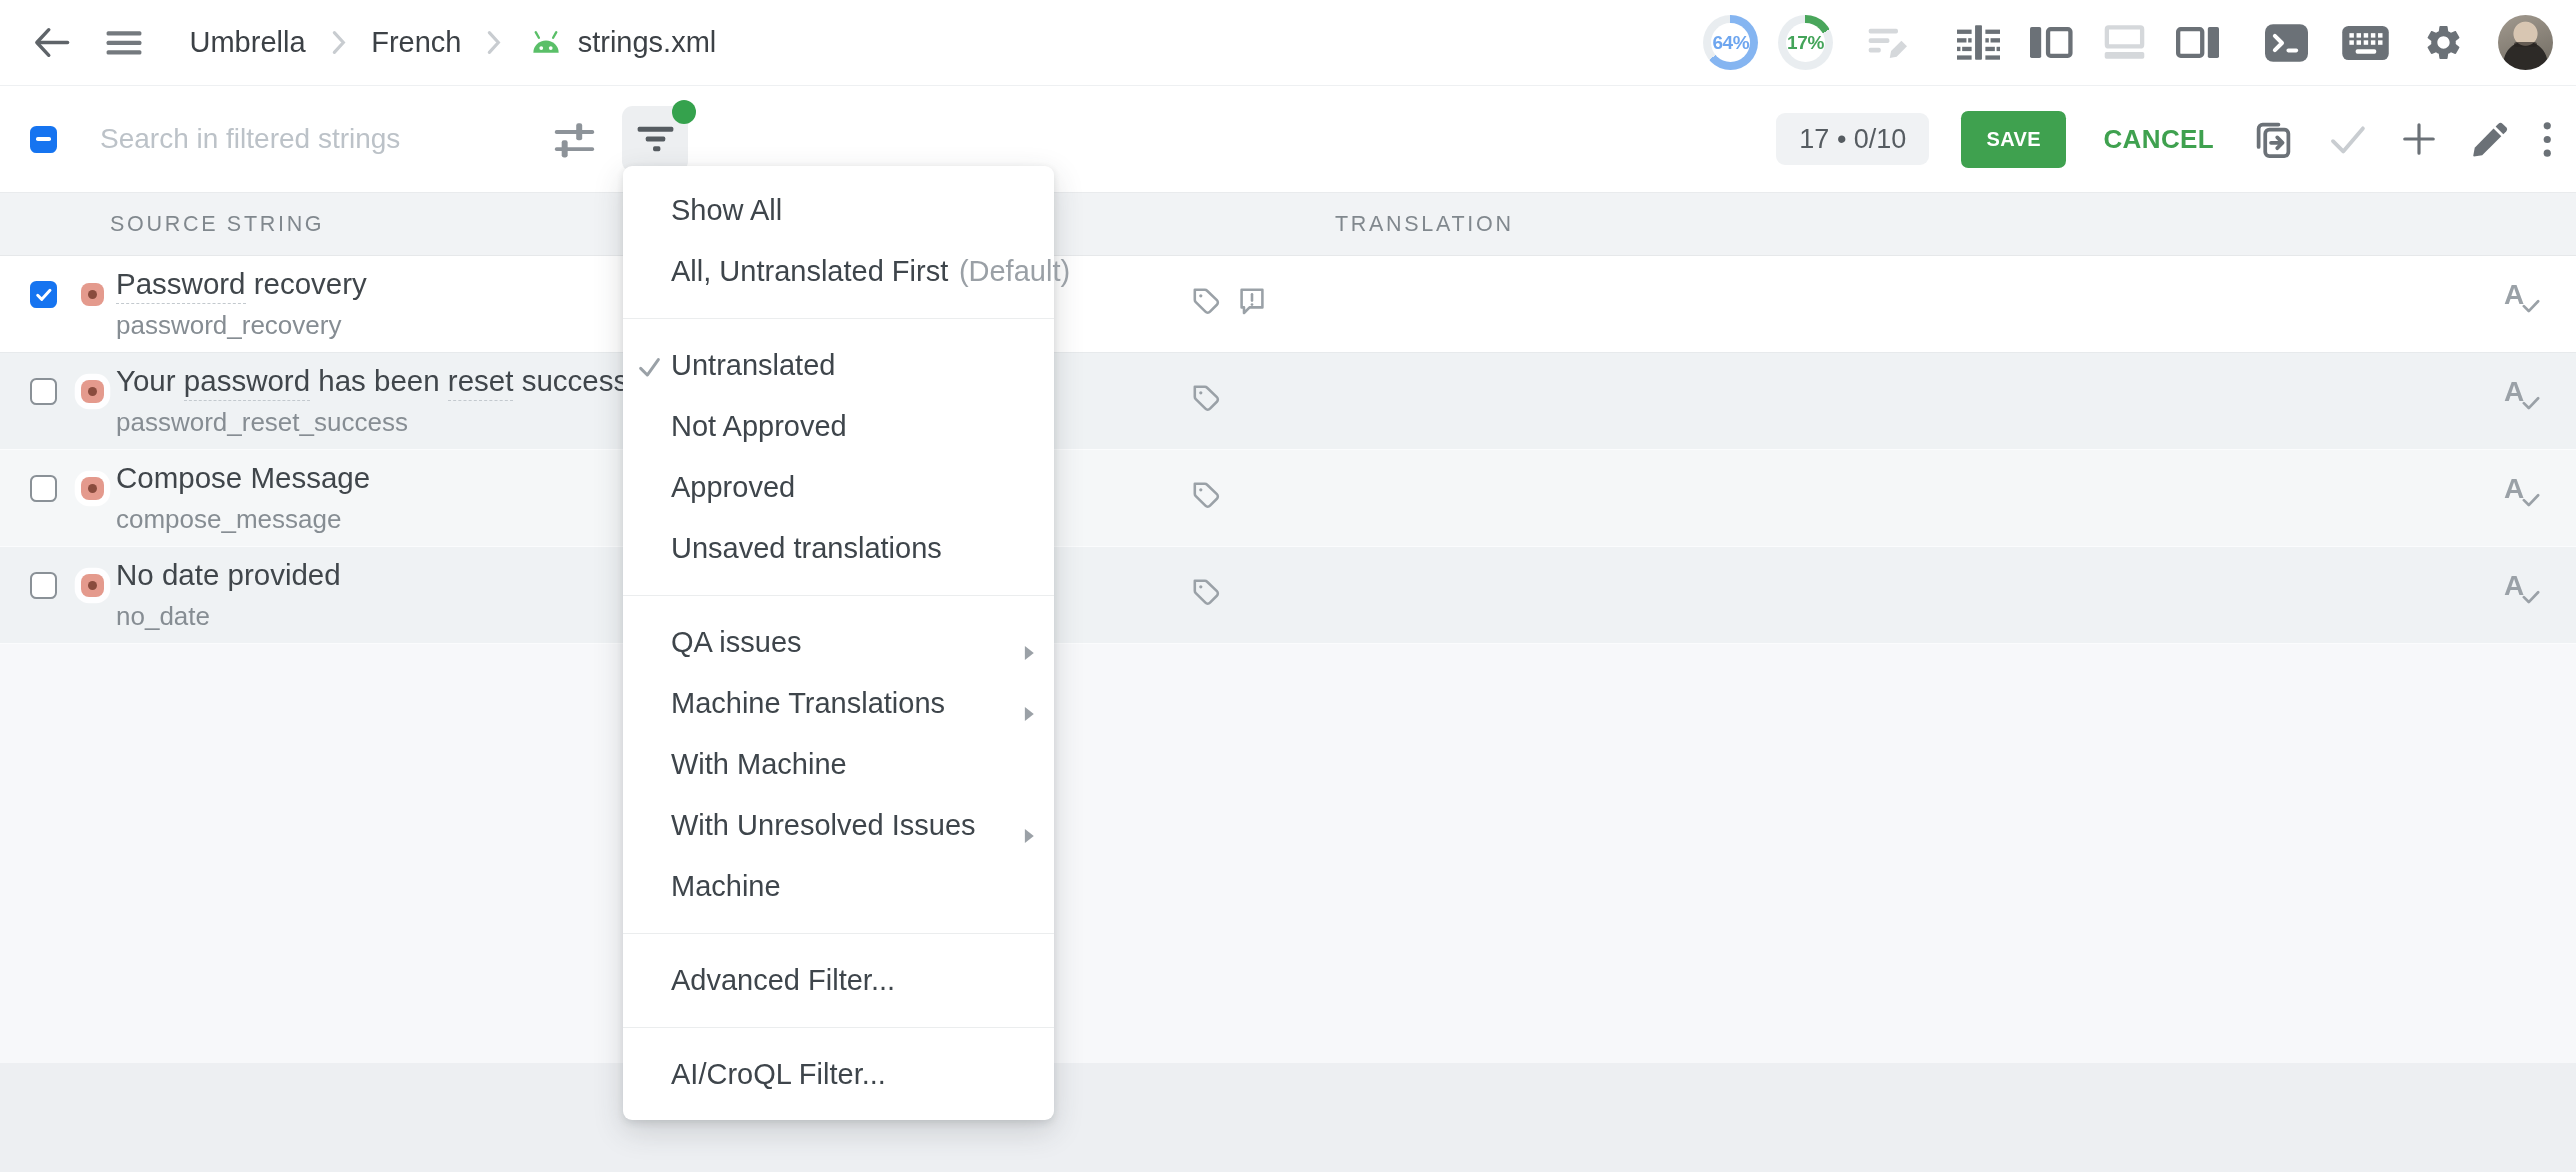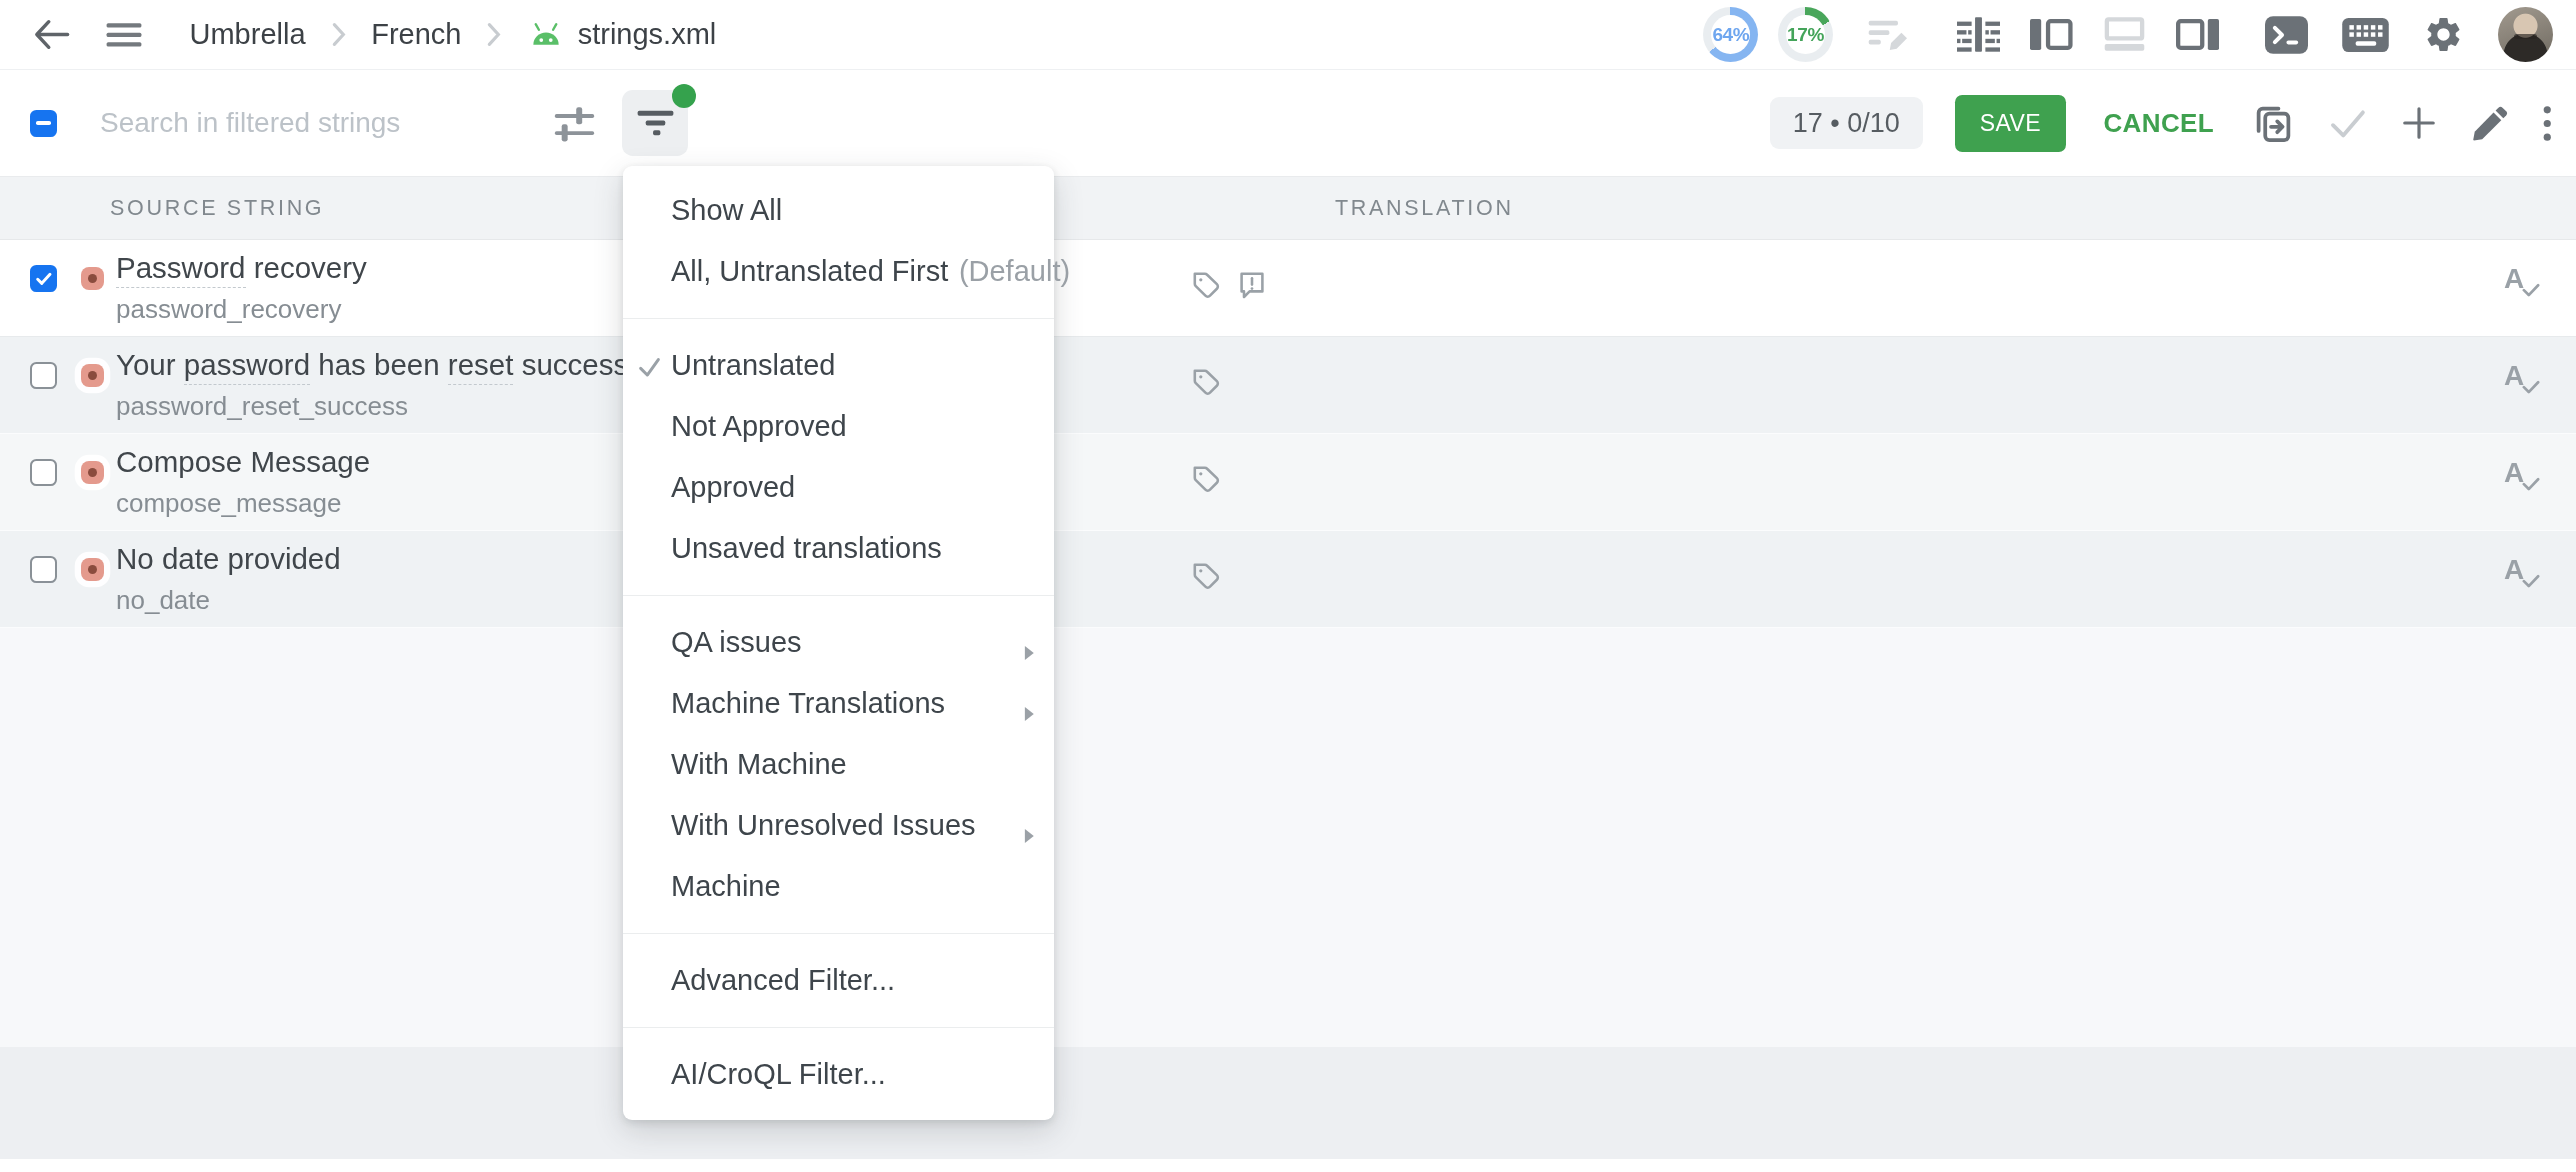--- a/index.html
+++ b/index.html
@@ -1,21 +1,21 @@
 <!DOCTYPE html>
 <html style="font-size:14.3px"><head>
 <meta charset="utf-8">
 <style>
   * { margin:0; padding:0; box-sizing:border-box; }
   html,body { width:2576px; height:1173px; overflow:hidden; background:#fff;
     font-family:"Liberation Sans", sans-serif; }
   body { position:relative; }
 
   
-  .app-header { height:70px; background:#fff; display:flex; align-items:center;
+  .app-header { height:86px; background:#fff; display:flex; align-items:center;
     padding:0 23px 0 30px; border-bottom:0.9px solid #eef0f2; }
   .icon-btn { border:none; background:transparent; display:flex; align-items:center;
     justify-content:center; cursor:pointer; color:#74797e; padding:0; }
   .hdr-left { display:flex; align-items:center; gap:34px; }
   .breadcrumb { display:flex; align-items:center; gap:23px; margin-left:12.5px; }
   .crumb { font-size:29px; font-weight:500; color:#3c4146; cursor:pointer; }
   .crumb-sep { display:flex; }
   .file-crumb { display:flex; align-items:center; gap:12.5px; }
   .hdr-right { margin-left:auto; display:flex; align-items:center; gap:34px; }
   .ring-pair { display:flex; align-items:center; gap:19.7px; }
@@ -43,21 +43,21 @@
     color:#3c4146; font-family:"Liberation Sans", sans-serif; background:transparent; }
   .search-input::placeholder { color:#bcc2c8; }
   .tune-btn { margin-left:34px; color:#8d9399; }
   .filter-btn { margin-left:27px; width:66px; height:66px; border-radius:10.7px; background:#edeff1;
     display:flex; align-items:center; justify-content:center; position:relative; color:#565c61; }
   .green-dot { position:absolute; top:-6.3px; right:-8px; width:24px; height:24px; border-radius:50%; }
   .tb-right { margin-left:auto; display:flex; align-items:center; gap:32px; }
   .count-badge { background:#f0f2f4; border-radius:9px; height:52px; display:flex; align-items:center;
     padding:0 23px; font-size:27px; color:#565c61; white-space:nowrap; }
   .save-btn { border:none; border-radius:7.2px; height:57px; padding:0 25px; color:#fff;
-    font-size:23px; font-weight:normal; letter-spacing:0.4px; cursor:pointer; }
+    font-size:20px; font-weight:bold; letter-spacing:0.4px; cursor:pointer; }
   .cancel-btn { border:none; background:transparent; font-size:26px; font-weight:bold;
     letter-spacing:0.4px; cursor:pointer; padding:0 5.4px; }
   .dis { color:#c9cdd1; }
   .mid { color:#6b7177; }
 
   
   .table-head { height:64px; background:#f1f3f5; position:relative;
     border-top:0.9px solid #e9ebed; border-bottom:0.9px solid #e6e8ea; }
   .col-label { position:absolute; top:0; line-height:63px; font-size:21.5px; letter-spacing:2.7px;
     color:#81888e; }

